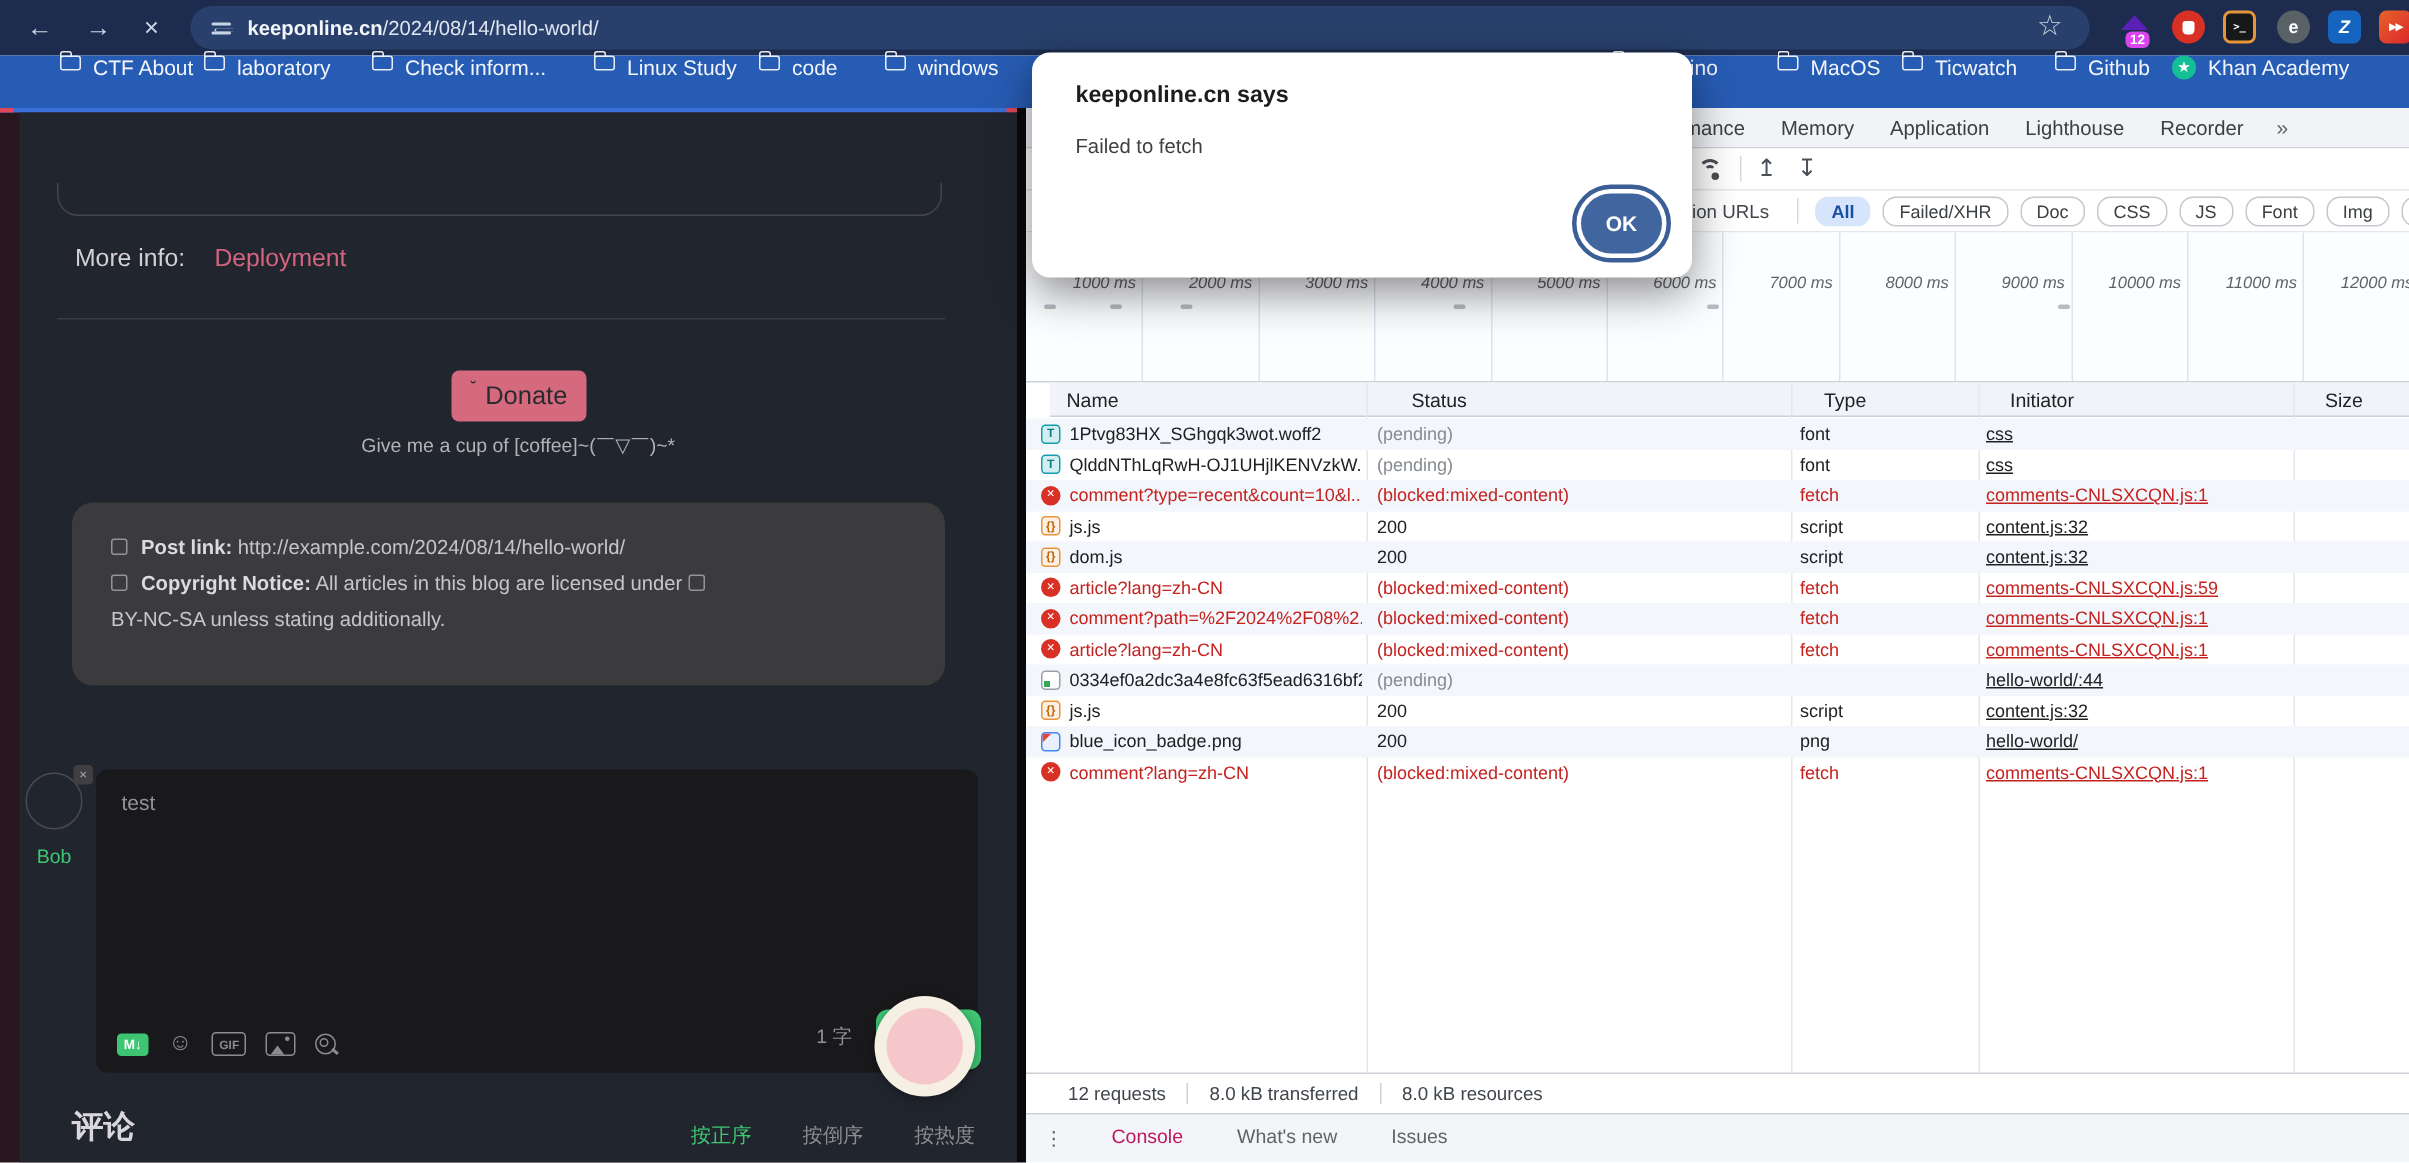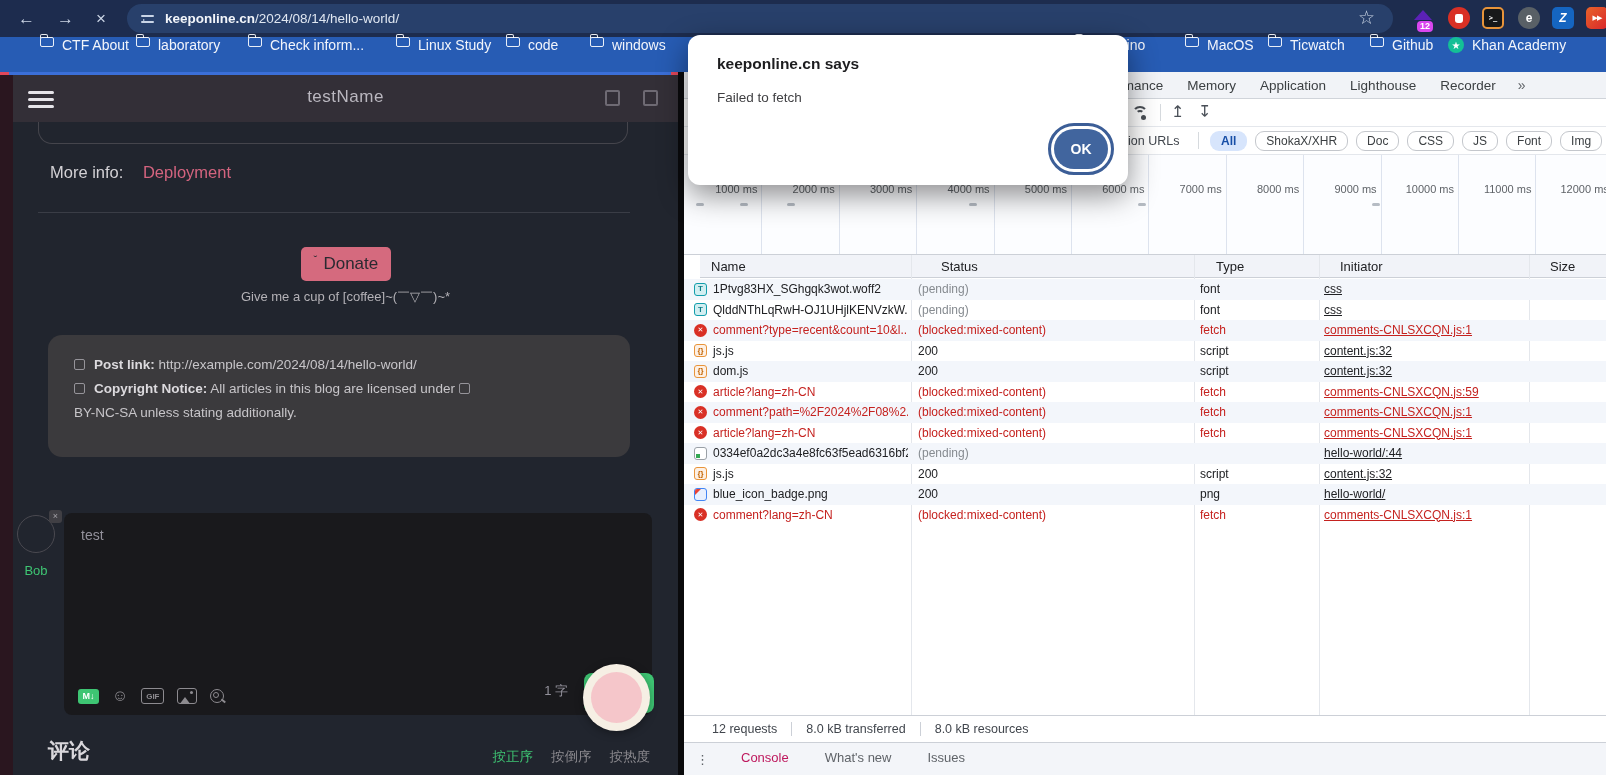--- a/index.html
+++ b/index.html
@@ -84,21 +84,21 @@
     border-right:6px solid transparent;border-bottom:8px solid #8d8b90;}
   #prev-ic{width:14px;height:14px;border:1.5px solid #8d8b90;border-radius:50%;position:relative;}
   #prev-ic::before{content:"";position:absolute;width:4px;height:4px;border-radius:50%;border:1.5px solid #8d8b90;left:2px;top:2px;}
   #prev-ic::after{content:"";position:absolute;width:5px;height:1.5px;background:#8d8b90;right:-3px;bottom:1px;transform:rotate(40deg);}
   #char-count{right:84px;bottom:15px;color:#93919b;font-size:13px;}
   #submit-btn{right:-2px;bottom:2px;width:70px;height:40px;background:#3ec573;border-radius:8px;}
   #fab{left:570px;top:589px;width:67px;height:67px;border-radius:50%;background:#f6efe4;
     box-shadow:0 2px 8px rgba(0,0,0,.35);display:flex;align-items:center;justify-content:center;z-index:3;}
   #fab i{width:51px;height:51px;border-radius:50%;background:#f5c6ca;}
   #comments-heading{left:35px;top:662px;font-size:21px;font-weight:bold;color:#d9d7db;}
-  #sort-links{right:28px;top:673px;display:flex;gap:18px;font-size:13.5px;color:#8d8b90;}
+  #sort-links{right:28px;top:673px;display:flex;gap:34px;font-size:13.5px;color:#8d8b90;}
   #sort-links .active{color:#3ec573;}
 
   #split{left:678px;top:72px;width:6px;height:703px;background:#0a0a0c;z-index:4;}
 
   
   #devtools{left:684px;top:72px;width:922px;height:703px;background:#fff;color:#202124;overflow:hidden;z-index:4;}
   #dt-tabs{left:0;top:0;width:922px;height:27px;background:#f1f3f7;border-bottom:1px solid #d0d4da;}
   #dt-tabs-inner{position:absolute;left:390px;top:0;height:26px;display:flex;align-items:center;}
   .dt-tab{padding:0 12px;font-size:13.5px;color:#3c4043;}
   .dt-more{color:#5f6368;font-size:14px;padding:0 10px;}
@@ -113,21 +113,21 @@
   .tray-arrow{top:3px;color:#494f57;font-size:16px;}
   #dt-filterbar{left:0;top:55px;width:922px;height:28px;border-bottom:1px solid #e4e7ec;
     display:flex;align-items:center;font-size:12.5px;color:#41464d;}
   #ext-urls-label{position:absolute;left:378px;}
   #filter-sep{position:absolute;left:514px;top:5px;width:1px;height:17px;background:#d6dade;}
   #pills{position:absolute;left:526px;display:flex;gap:8px;align-items:center;}
   .pill{border:1px solid #c4c7cc;border-radius:9px;padding:2px 10px;font-size:12px;font-weight:500;color:#3c4043;background:#fff;}
   .pill.active{border-color:transparent;background:#d7e5fc;color:#174ea6;font-weight:bold;}
   #overview{left:0;top:83px;width:922px;height:100px;background:#fcfdff;border-bottom:1px solid #ccd0d7;}
   .gridline{position:absolute;top:0;bottom:0;width:1px;background:#dde3ee;}
-  .tick{position:absolute;top:28px;width:72px;text-align:right;font-size:11px;color:#5f6368;}
+  .tick{position:absolute;top:28px;width:72px;text-align:right;font-size:11px;color:#5f6368;font-style:italic;}
   .dash{position:absolute;top:48px;width:8px;height:3px;border-radius:1.5px;background:#b6bcc4;}
   #grid-table{left:0;top:183px;width:922px;height:460px;}
   #grid-head{position:absolute;left:0;top:0;width:922px;height:23px;background:#f1f3f8;border-bottom:1px solid #ccd0d7;
     font-size:13px;color:#202124;margin-left:16px;}
   .colsep{position:absolute;top:0;width:1px;height:460px;background:#e4e7ec;}
   .hcell{position:absolute;top:4px;}
   #rows{position:absolute;left:0;top:24px;width:922px;}
   .row{position:relative;width:922px;height:20.5px;font-size:12px;line-height:20.5px;}
   .row:nth-child(odd){background:#f3f6fb;}
   .cell{position:absolute;top:0;overflow:hidden;}
@@ -235,30 +235,20 @@
     </div>
     <div class="bm" style="left: 1448px;">
       <span class="khan-ico">★</span>
       <span>Khan Academy</span>
     </div>
   </div>
 
 <div id="page" class="abs">
   <div id="progress" class="abs"></div>
   <div id="panel" class="abs">
-    <div id="page-header" class="abs">
-      <div id="hamburger" class="abs">
-          <i></i>
-          <i></i>
-          <i></i>
-        </div>
-      <div id="page-title" class="abs">testName</div>
-      <span class="hdr-box abs" style="left:592px"></span>
-      <span class="hdr-box abs" style="left:630px"></span>
-    </div>
     <div id="content-box-end" class="abs"></div>
     <div id="more-info" class="abs">
       <span>More info: </span><a href="#">Deployment</a>
     </div>
     <div id="page-divider" class="abs"></div>
     <div id="donate-btn" class="abs">
       <span class="mini">˘</span>
       <span>Donate</span>
     </div>
     <div id="coffee-line" class="abs">Give me a cup of [coffee]~(￣▽￣)~*</div>
@@ -315,21 +305,21 @@
     </span>
     <span class="vsep abs"></span>
     <span class="tray-arrow abs" style="left:487px">↥</span>
     <span class="tray-arrow abs" style="left:514px">↧</span>
   </div>
   <div id="dt-filterbar" class="abs">
     <span id="ext-urls-label">Hide extension URLs</span>
     <span id="filter-sep"></span>
     <div id="pills">
         <span class="pill active">All</span>
-        <span class="pill">ShokaX/XHR</span>
+        <span class="pill">Failed/XHR</span>
         <span class="pill">Doc</span>
         <span class="pill">CSS</span>
         <span class="pill">JS</span>
         <span class="pill">Font</span>
         <span class="pill">Img</span>
         <span class="pill">Media</span>
       </div>
   </div>
   <div id="overview" class="abs">
       <div class="gridline" style="left: 77.4px;"></div>

